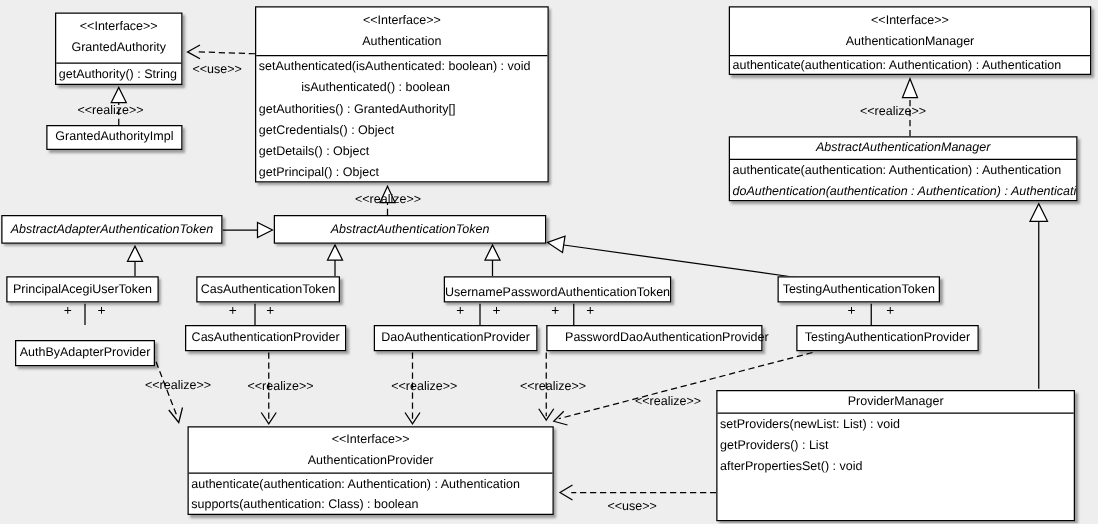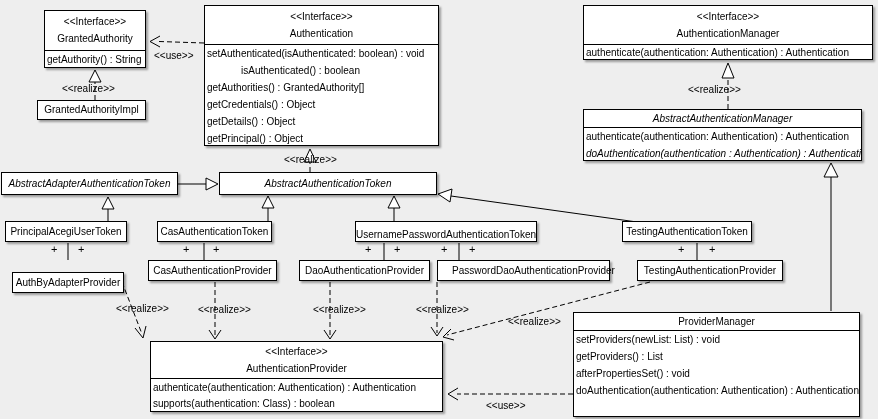--- a/index.html
+++ b/index.html
@@ -259,21 +259,20 @@
   </div>
 
   <div class="box" style="left:573px;top:312px;width:287px;height:105px;">
     <div class="title single" style="height:17px;">
       <div class="name">ProviderManager</div>
     </div>
     <div class="methods">
       <div class="mrow" style="height:17px;">setProviders(newList: List) : void</div>
       <div class="mrow" style="height:17px;">getProviders() : List</div>
       <div class="mrow" style="height:17px;">afterPropertiesSet() : void</div>
-      <div class="mrow" style="height:17px;">doAuthentication(authentication: Authentication) : Authentication</div>
     </div>
   </div>
 
   <div class="label" style="left:154px;top:50px;">&lt;&lt;use&gt;&gt;</div>
   <div class="label" style="left:62px;top:83px;">&lt;&lt;realize&gt;&gt;</div>
   <div class="label" style="left:284px;top:154px;">&lt;&lt;realize&gt;&gt;</div>
   <div class="label" style="left:688px;top:84px;">&lt;&lt;realize&gt;&gt;</div>
   <div class="label" style="left:116px;top:303px;">&lt;&lt;realize&gt;&gt;</div>
   <div class="label" style="left:198px;top:304px;">&lt;&lt;realize&gt;&gt;</div>
   <div class="label" style="left:313px;top:304px;">&lt;&lt;realize&gt;&gt;</div>

